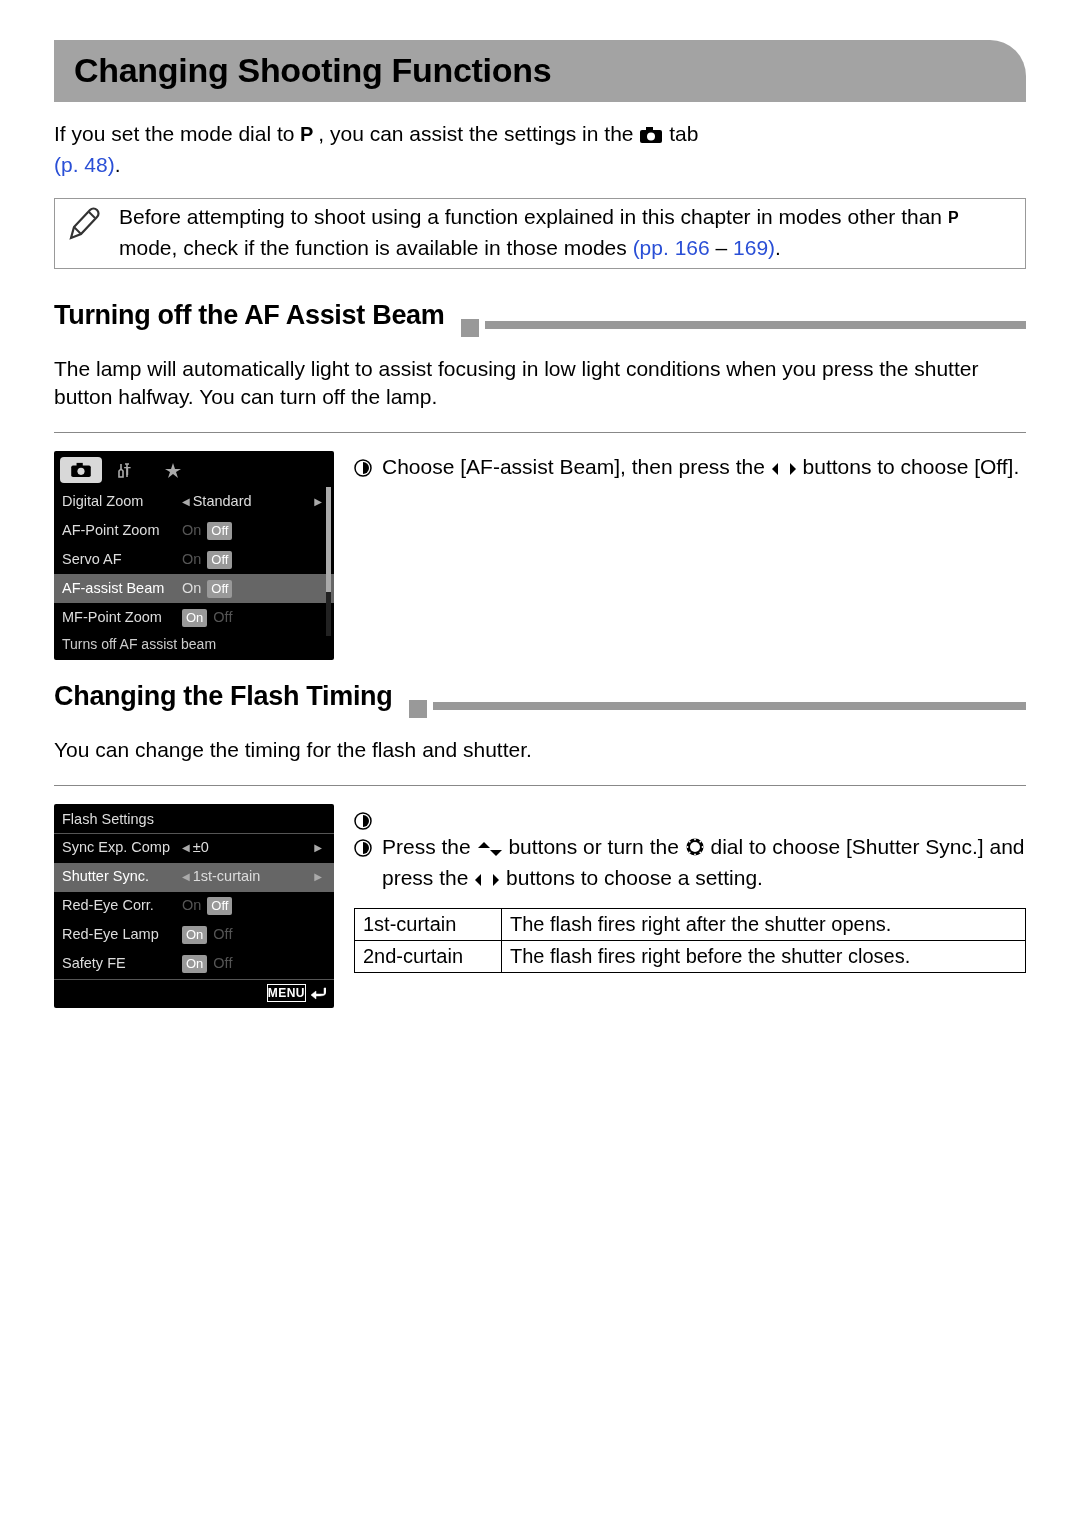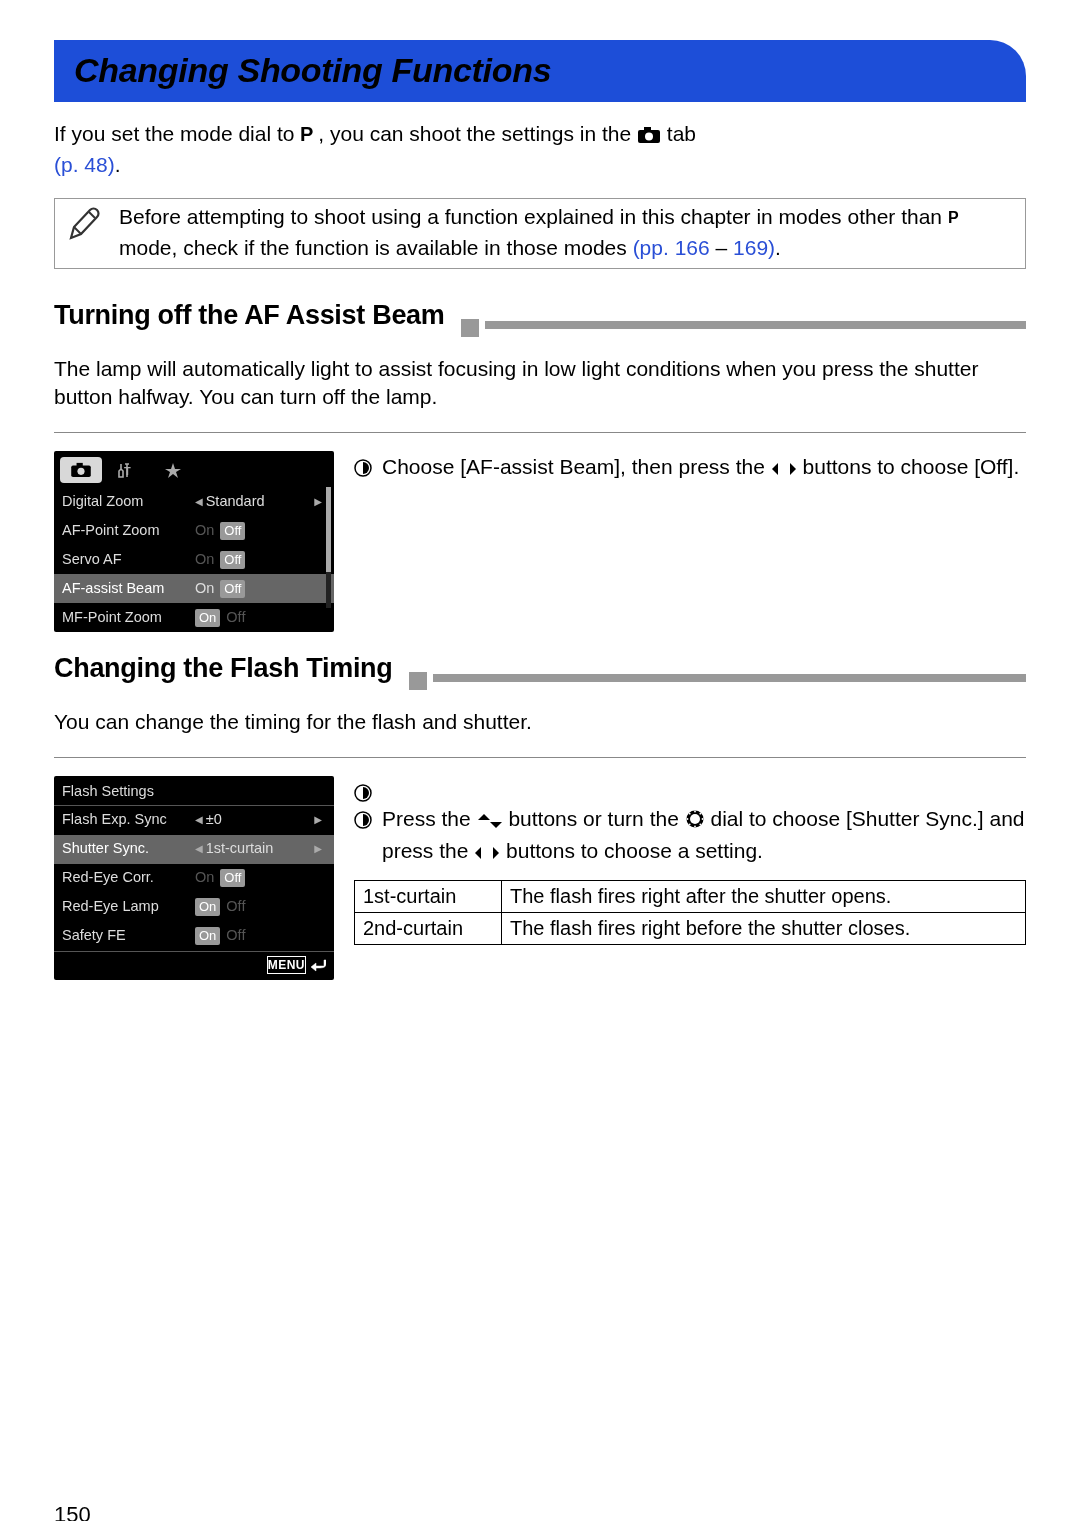--- a/index.html
+++ b/index.html
@@ -9,25 +9,24 @@
     background: #fff;
     color: #000;
     width: 1080px;
     font-size: 21px;
     line-height: 1.35;
   }
   .page {
     padding: 40px 54px 60px 54px;
   }
   .title-bar {
-    background: #1d4ed8;
+    background: #a3a3a3;
     border-radius: 0 36px 0 0;
     padding: 8px 20px 8px 20px;
     margin-bottom: 18px;
-    font-style: italic;
   }
   .title-bar h1 {
     margin: 0;
     font-family: Arial, Helvetica, sans-serif;
     font-weight: 900;
     font-size: 34px;
     color: #000;
     letter-spacing: -0.3px;
   }
   .intro {
@@ -124,21 +123,21 @@
   }
   .tab-active {
     background: #d8d8d8;
   }
   .menu-rows { }
   .menu-row {
     display: flex;
     align-items: center;
     padding: 2px 8px;
     height: 25px;
-    gap: 18px;
+    gap: 5px;
   }
   .menu-row .label {
     flex: 0 0 115px;
     color: #ddd;
     font-size: 14.5px;
   }
   .menu-row .value {
     flex: 1;
     color: #ddd;
     font-size: 14.5px;
@@ -250,21 +249,21 @@
 
 <div class="page">
 
   <div class="title-bar">
     <h1>Changing Shooting Functions</h1>
   </div>
 
   <p class="intro">
     <span>If you set the mode dial to </span><span class="inline-icon"><svg width="18" height="20" viewBox="0 0 18 20">
           <text x="0" y="17" font-family="Arial" font-size="20" font-weight="900" fill="#000">P</text>
-        </svg></span><span>, you can shoot the settings in the </span><span class="inline-icon"><svg width="24" height="18" viewBox="0 0 24 18">
+        </svg></span><span>, you can assist the settings in the </span><span class="inline-icon"><svg width="24" height="18" viewBox="0 0 24 18">
           <rect x="1" y="4" width="22" height="13" rx="2" fill="#000"></rect>
           <rect x="7" y="1" width="7" height="4" fill="#000"></rect>
           <circle cx="12" cy="10.5" r="4" fill="#fff"></circle>
         </svg></span><span> tab </span><br><span class="link">(p. 48)</span><span>.</span>
   </p>
 
   <div class="note-box">
     <div class="note-icon-box">
       <svg width="38" height="40" viewBox="0 0 38 40">
         <path d="M6 34 L9 23 L25 6 C27 4 30 4 32 6 C34 8 34 11 32 13 L16 30 L6 34 Z" fill="none" stroke="#333" stroke-width="2.2"></path>
@@ -346,20 +345,21 @@
           </div>
           <div class="menu-row">
             <span class="label">MF-Point Zoom</span>
             <span class="value">
               <span class="on-off-active">On</span>
               <span>  </span>
               <span class="dim">Off</span>
             </span>
           </div>
         </div>
+      <div class="status-line">Turns off AF assist beam</div>
       <div class="scroll-track">
           <div class="scroll-thumb" style="height:70%"></div>
         </div>
     </div>
 
     <div class="instructions">
       <div class="inst-item">
         <span class="bullet">
           <svg width="18" height="18">
               <circle cx="9" cy="9" r="8" fill="none" stroke="#000" stroke-width="1.5"></circle>
@@ -385,21 +385,21 @@
   </div>
   <p>You can change the timing for the flash and shutter.</p>
   <hr class="section-rule">
 
   <div class="two-col">
     <div class="screenshot shot-box">
       <div class="shot-title">Flash Settings</div>
       <div style="border-top:1px solid #555"></div>
       <div class="menu-rows" id="menu2">
           <div class="menu-row">
-            <span class="label">Flash Exp. Sync</span>
+            <span class="label">Sync Exp. Comp</span>
             <span class="value">
               <span class="triangle-left">◀</span>
               <span> ±0</span>
             </span>
             <span class="triangle-right" style="margin-left: auto; padding-right: 4px;">▶</span>
           </div>
           <div class="menu-row hl">
             <span class="label">Shutter Sync.</span>
             <span class="value">
               <span class="triangle-left">◀</span>

